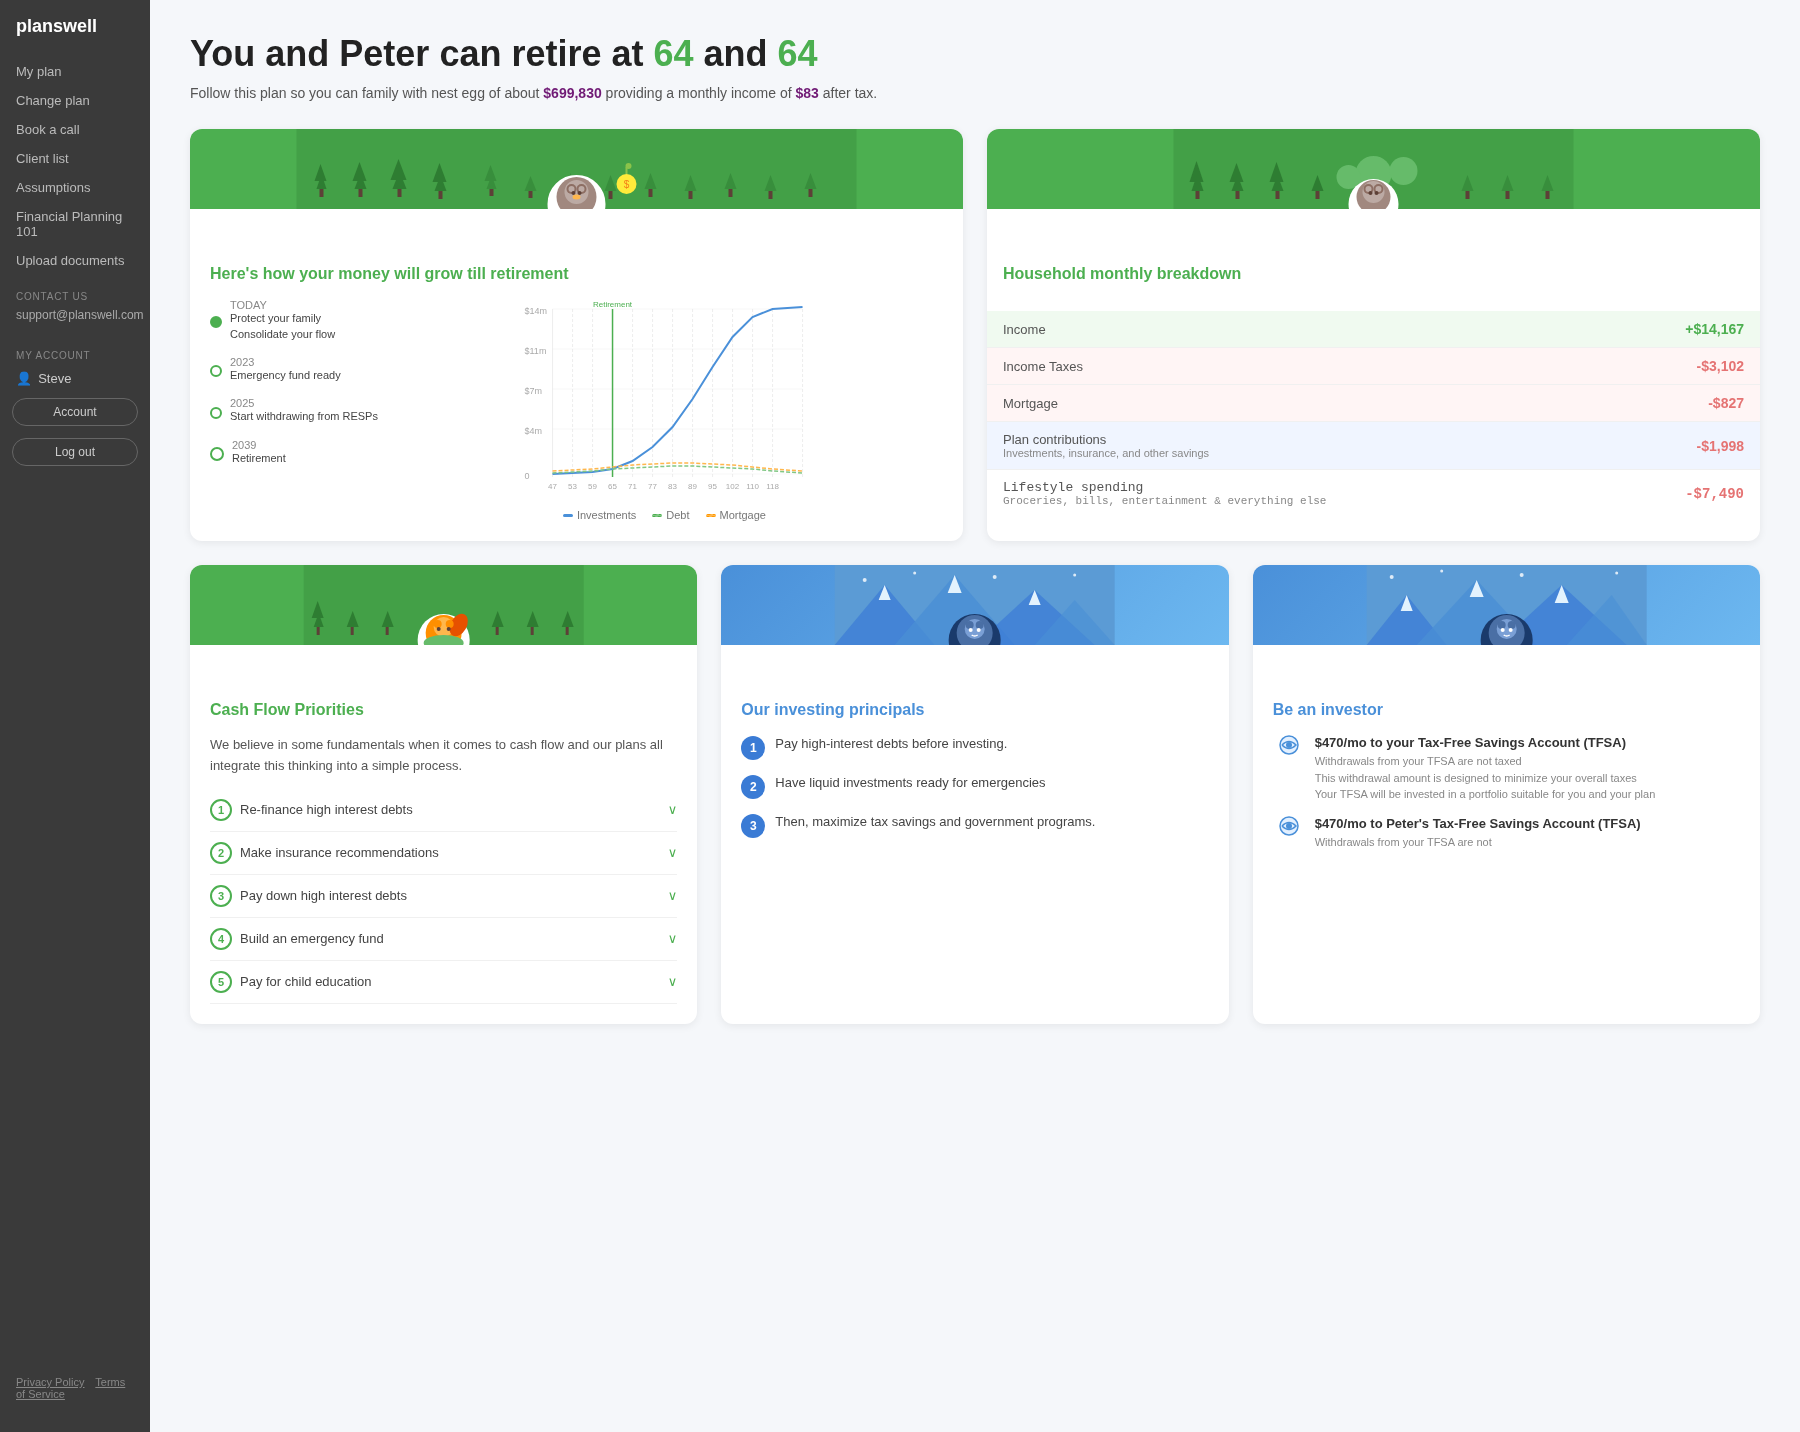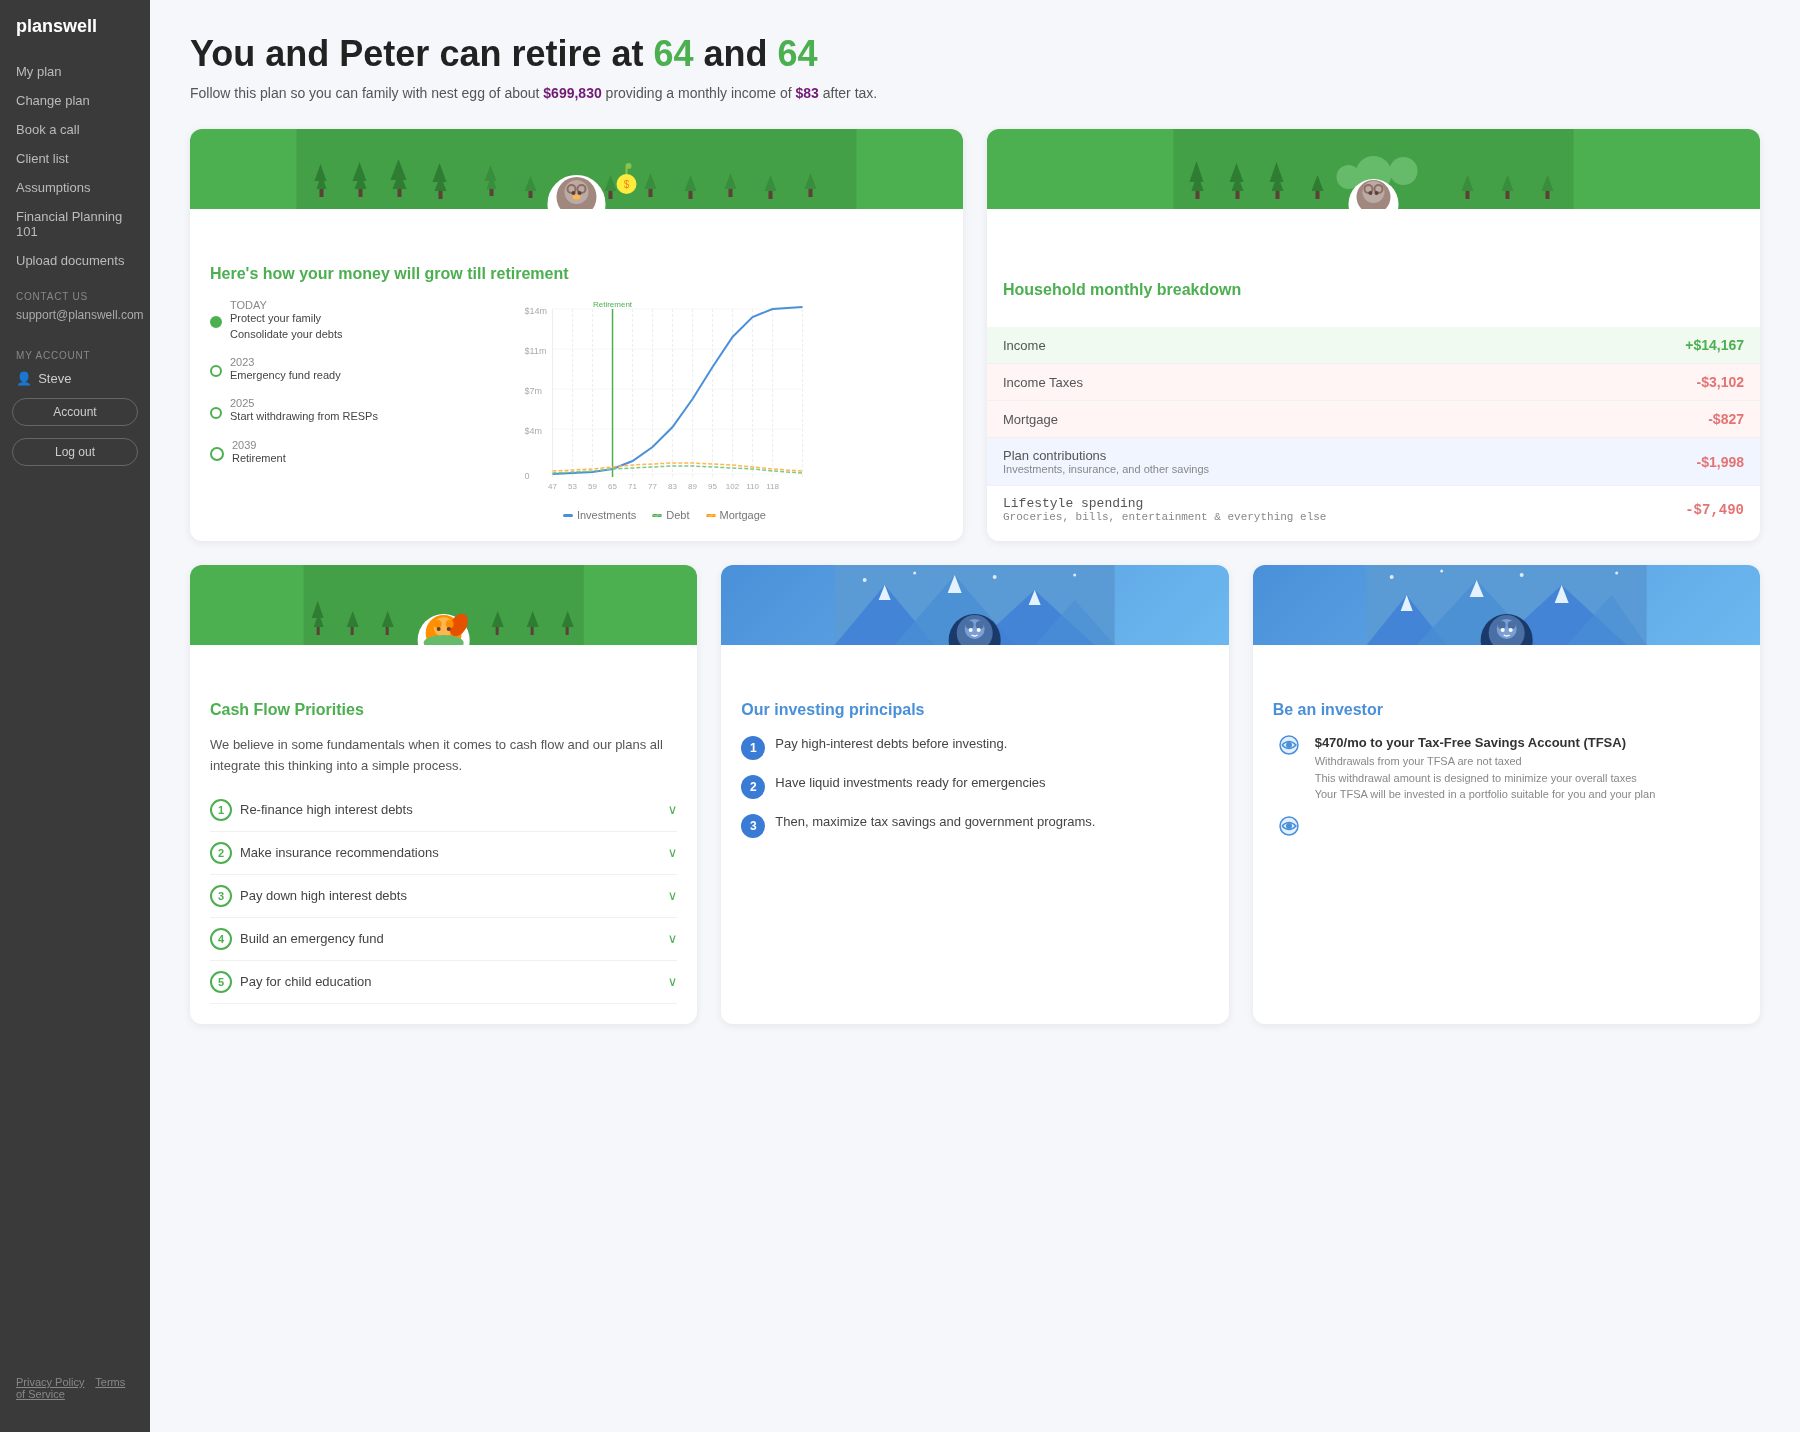--- a/index.html
+++ b/index.html
@@ -202,21 +202,21 @@
         <div class="card-title">Here's how your money will grow till retirement</div>
         <div class="growth-inner">
 
           <div class="timeline">
             <div class="tl-item">
               <span class="tl-dot filled"></span>
               <div>
                 <div class="tl-year">TODAY</div>
                 <div class="tl-text">
                   <div>Protect your family</div>
-                  <div>Consolidate your debts</div>
+                  <div>Consolidate your flow</div>
                 </div>
               </div>
             </div>
             <div class="tl-item">
               <span class="tl-dot"></span>
               <div>
                 <div class="tl-year">2023</div>
                 <div class="tl-text">Emergency fund ready</div>
               </div>
             </div>
@@ -342,21 +342,21 @@
           <circle cx="200" cy="68" r="17" fill="#a1887f"></circle>
           <circle cx="200" cy="63" r="11" fill="#bcaaa4"></circle>
           <circle cx="195" cy="60" r="5" fill="#8d6e63"></circle>
           <circle cx="205" cy="60" r="5" fill="#8d6e63"></circle>
           <circle cx="195" cy="60" r="3" fill="#bcaaa4"></circle>
           <circle cx="205" cy="60" r="3" fill="#bcaaa4"></circle>
           <circle cx="197" cy="64" r="2" fill="#5d4037"></circle>
           <circle cx="203" cy="64" r="2" fill="#5d4037"></circle>
         </svg>
       </div>
-      <div class="card-body with-avatar" style="padding: 52px 0 0;">
+      <div class="card-body with-avatar" style="padding: 36px 0 0;">
         <div style="padding: 0 16px 12px;" class="card-title">Household monthly breakdown</div>
 
         <div class="hh-row bg-green">
           <span class="label">Income</span>
           <span class="amount green">+$14,167</span>
         </div>
 
         <div class="hh-row bg-red">
           <span class="label">Income Taxes</span>
           <span class="amount red">-$3,102</span>
@@ -549,19 +549,23 @@
         </div>
 
         <div class="investor-item">
           <div class="investor-icon">
             <svg viewBox="0 0 20 20" width="20" height="20" xmlns="http://www.w3.org/2000/svg">
               <circle cx="10" cy="10" r="9" fill="#e3f0ff" stroke="#4a90d9" stroke-width="1.5"></circle>
               <path d="M3,10 Q10,3 17,10 Q10,17 3,10" fill="none" stroke="#4a90d9" stroke-width="1.5"></path>
               <circle cx="10" cy="10" r="3" fill="#4a90d9"></circle>
             </svg>
           </div>
+          <div class="investor-text">
+            <strong>$470/mo to Peter's Tax-Free Savings Account (TFSA)</strong>
+            <span>Withdrawals from your TFSA are not</span>
+          </div>
         </div>
       </div>
     </div>
 
   </div>
 
 </div>
 
 </body></html>

